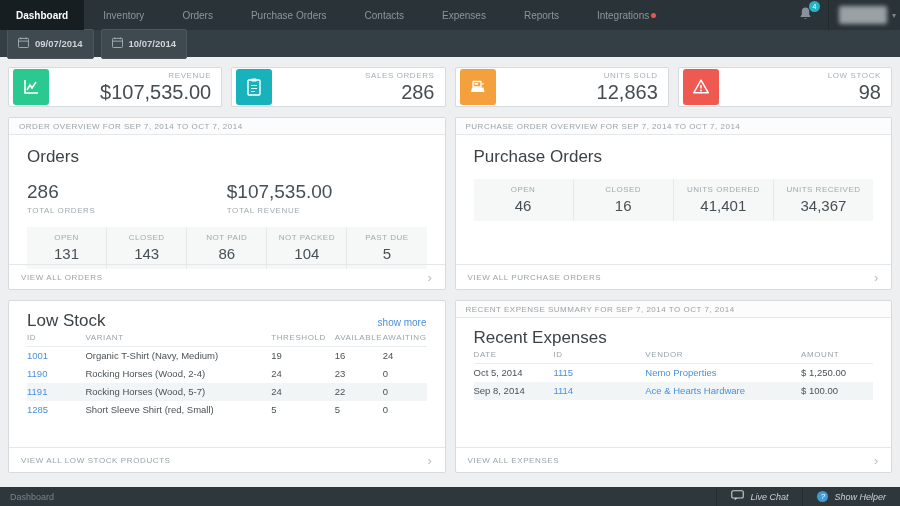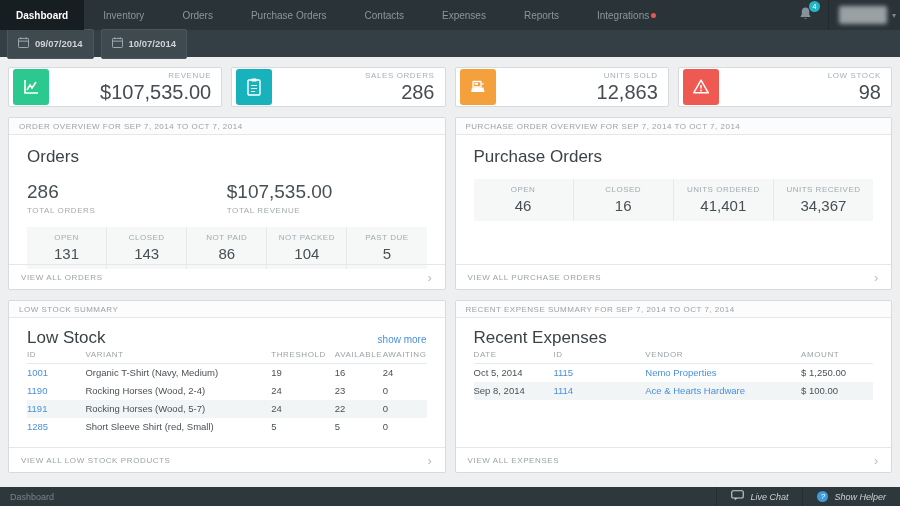--- a/index.html
+++ b/index.html
@@ -256,21 +256,20 @@
       <div class="panel-footer">
         <span>VIEW ALL PURCHASE ORDERS</span>
         <span class="chev">›</span>
       </div>
     </div>
   </div>
 
   <div class="panels">
 
     <div class="panel">
-      <div class="strip">LOW STOCK SUMMARY</div>
       <div class="panel-body" style="padding-top:6px;">
         <div class="title-row">
           <div class="panel-title">Low Stock</div>
           <span class="show-more">show more</span>
         </div>
         <table class="tbl">
           <colgroup>
               <col style="width:15%">
               <col style="width:48%">
               <col style="width:16%">

